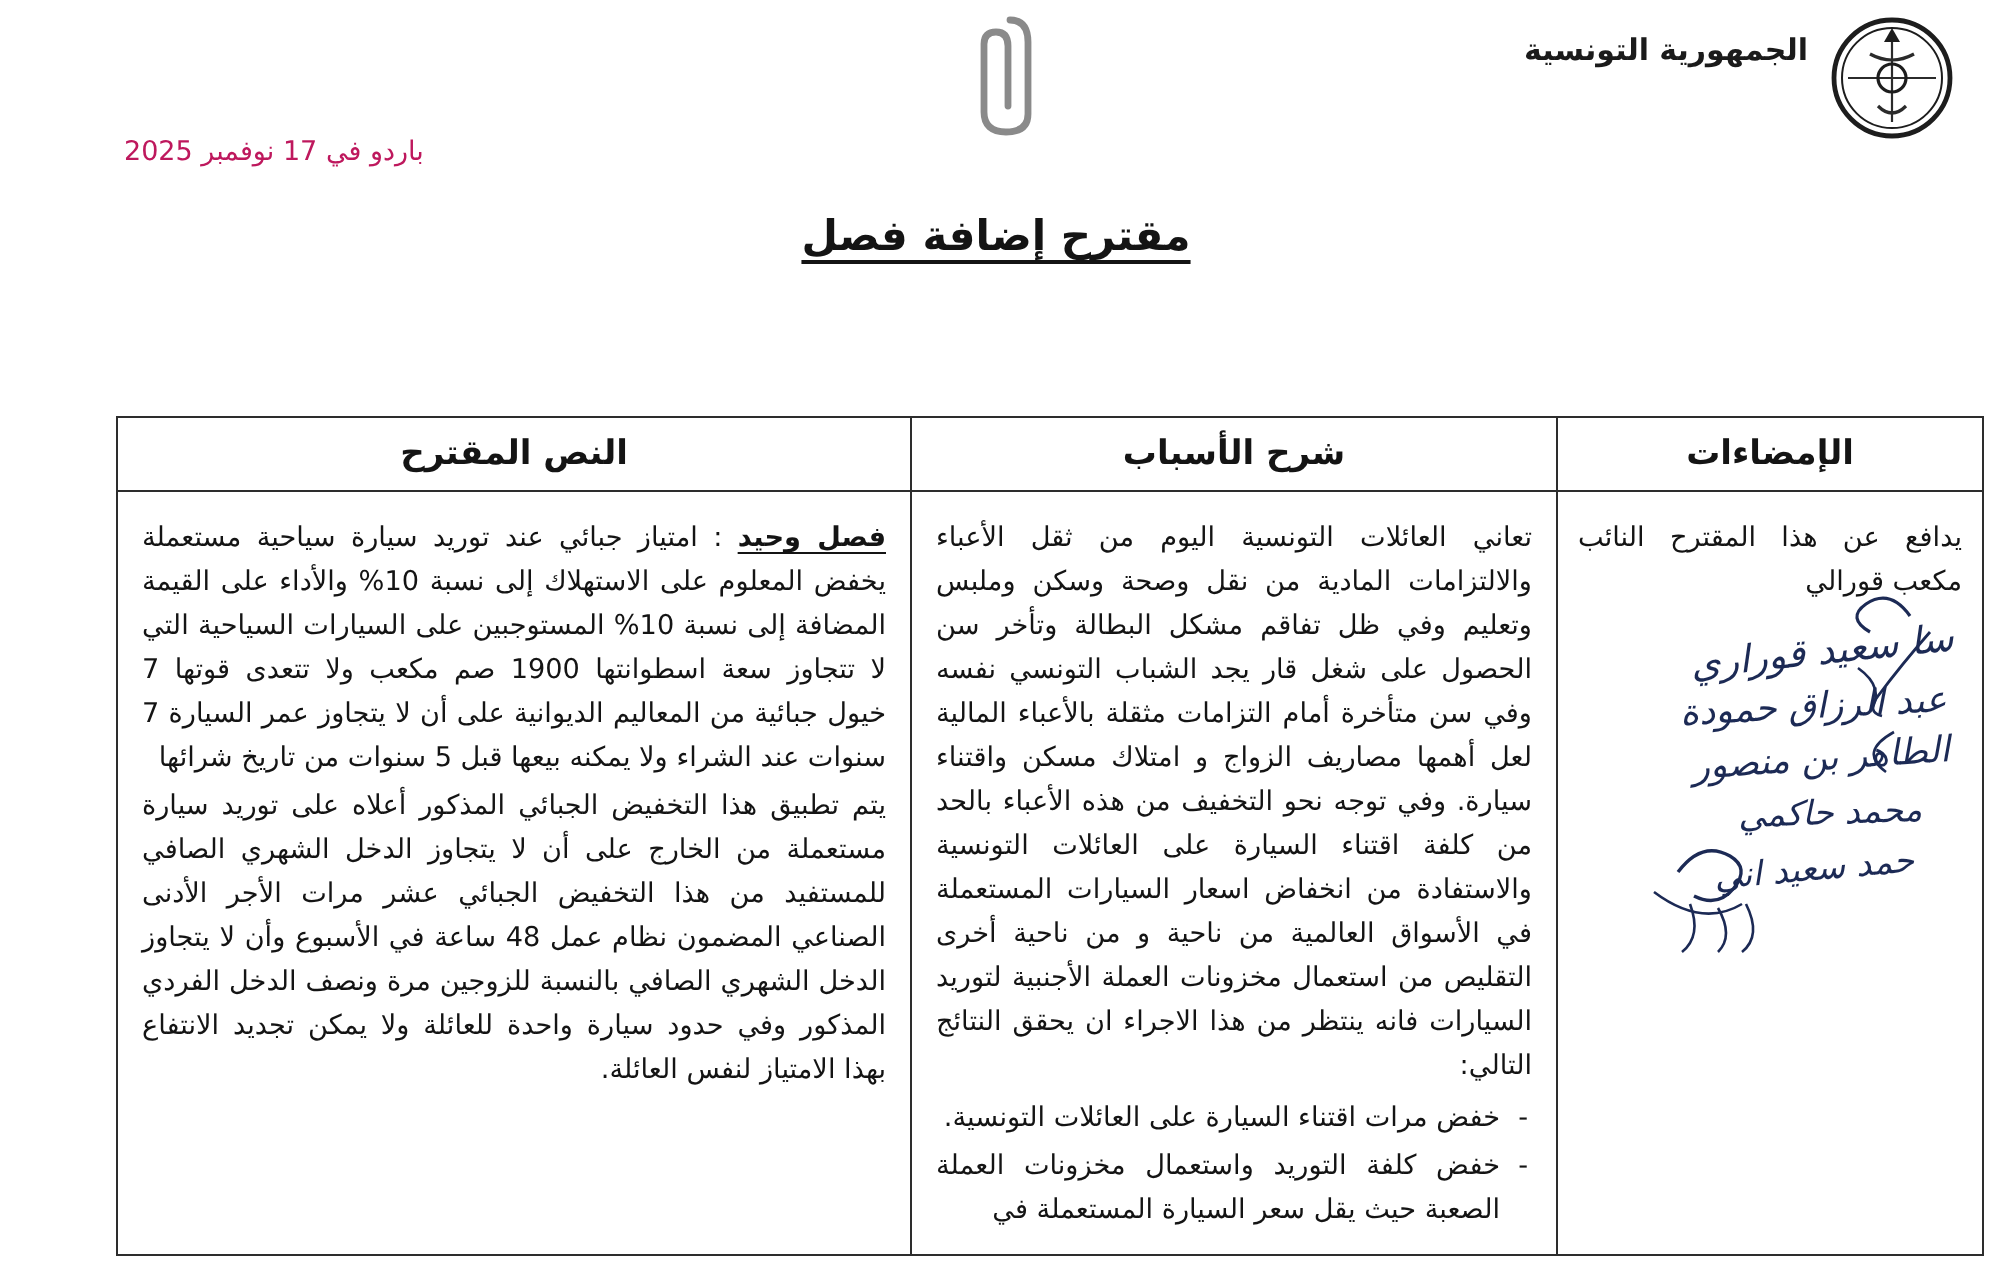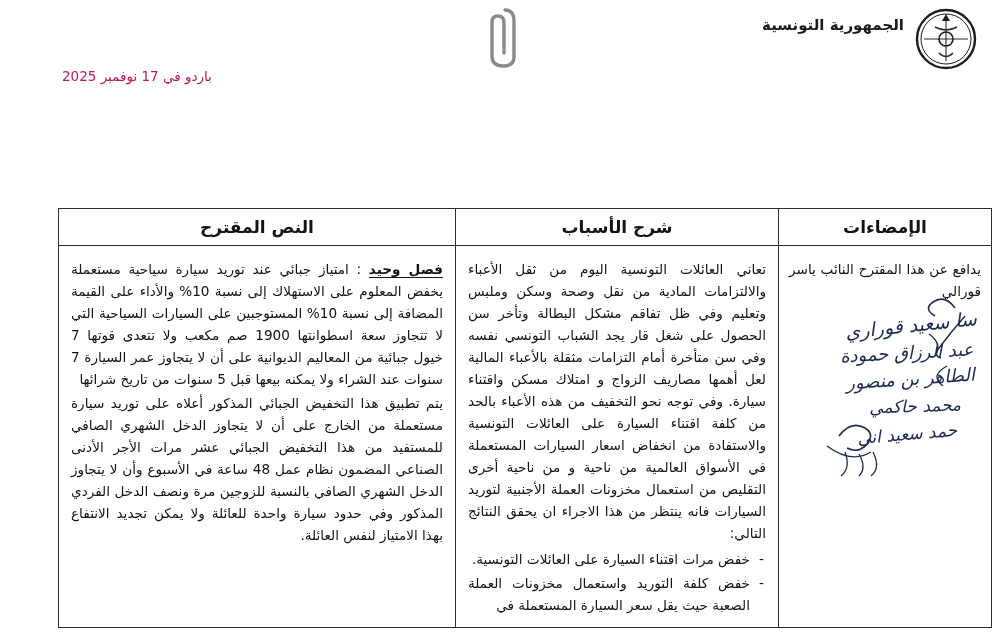--- a/index.html
+++ b/index.html
@@ -198,36 +198,37 @@
   <div class="clip">
     <svg width="46" height="66" viewBox="0 0 46 66" aria-hidden="true">
       <path d="M30 6 q9 0 9 11 l0 36 q0 9 -11 9 q-11 0 -11 -10 l0 -34 q0 -6 6 -6 q6 0 6 7 l0 30" fill="none" stroke="#8a8a8a" stroke-width="3.4" stroke-linecap="round"></path>
     </svg>
   </div>
 
   <div class="date-line">باردو في 17 نوفمبر 2025</div>
 </div>
 
 <div class="title-wrap">
+  <div class="title-main">مقترح إضافة فصل</div>
 </div>
 
 <table class="doc-table">
   <thead>
     <tr>
       <th class="col-sign">الإمضاءات</th>
       <th class="col-reason">شرح الأسباب</th>
       <th class="col-text">النص المقترح</th>
     </tr>
   </thead>
   <tbody>
     <tr>
 
       <td class="col-sign">
         <div class="sign-body">
-          <div class="sign-intro">يدافع عن هذا المقترح النائب ياسر قورالي</div>
+          <div class="sign-intro">يدافع عن هذا المقترح النائب مكعب قورالي</div>
 
           <div class="sign-scribbles">
             <span class="scribble-text" style="top:68px; right:14px; font-size:19px; transform:rotate(-6deg);">سا سعيد قوراري</span>
             <span class="scribble-text" style="top:96px; right:18px; font-size:18px; transform:rotate(-3deg);">عبد الرزاق حمودة</span>
             <span class="scribble-text" style="top:122px; right:16px; font-size:18px; transform:rotate(-4deg);">الطاهر بن منصور</span>
             <span class="scribble-text" style="top:150px; right:30px; font-size:17px; transform:rotate(-2deg);">محمد حاكمي</span>
             <span class="scribble-text" style="top:178px; right:34px; font-size:17px; transform:rotate(-5deg);">حمد سعيد اني</span>
 
             <svg width="212" height="372" viewBox="0 0 212 372" style="position:absolute;inset:0;" aria-hidden="true">
               <path d="M176 62 q-10 -14 -22 -6 q-10 7 2 14" fill="none" stroke="#1c2a55" stroke-width="1.6"></path>

